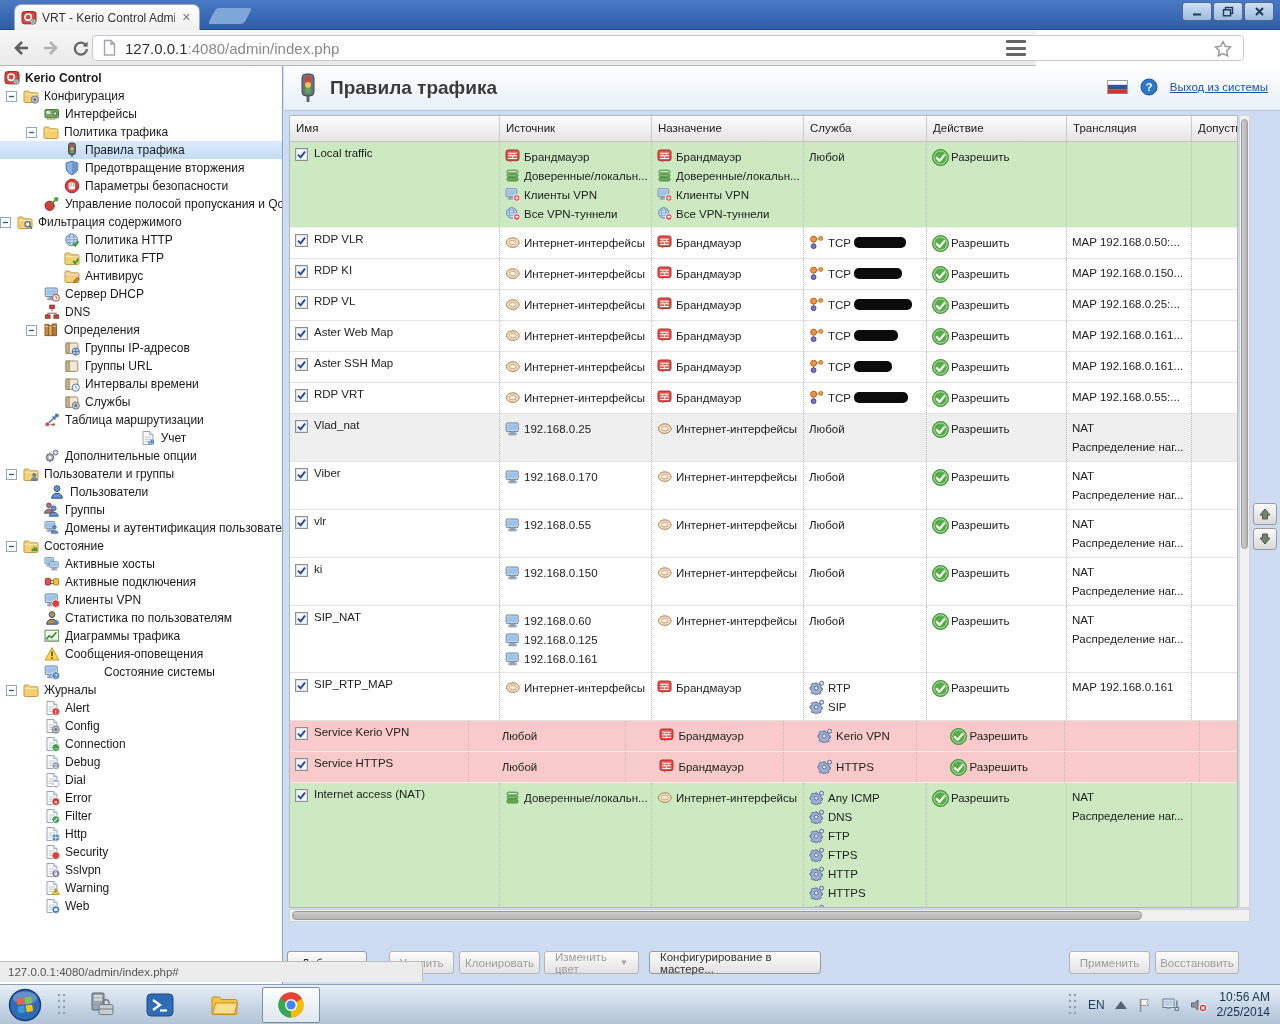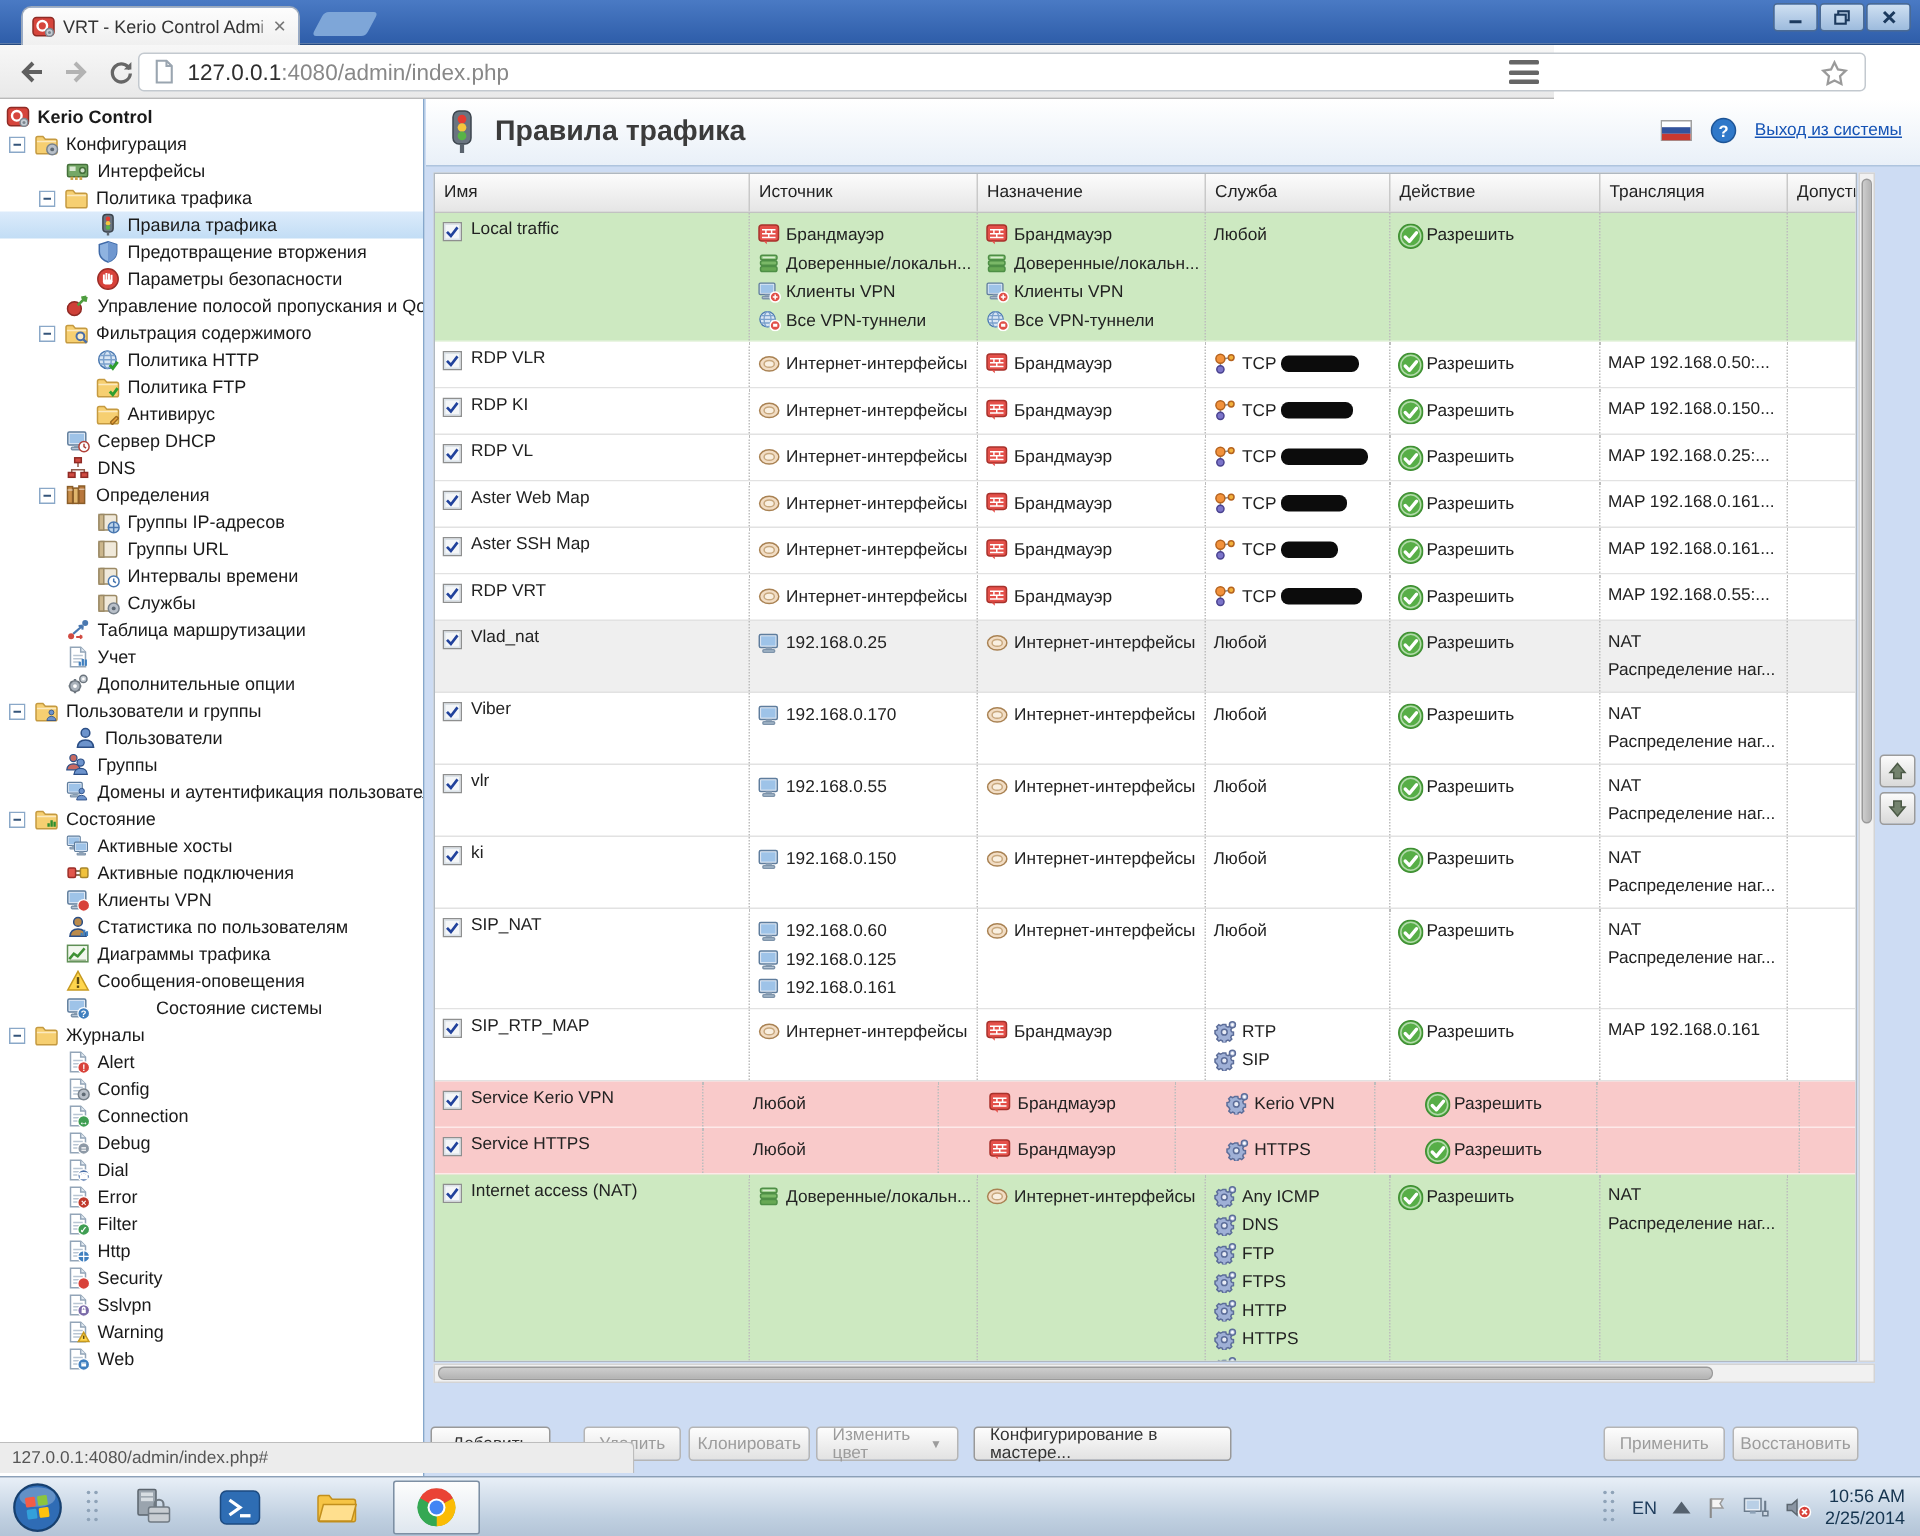--- a/index.html
+++ b/index.html
@@ -260,21 +260,21 @@
           </svg></span>
         <span class="tree-label">Параметры безопасности</span>
       </div>
       <div class="tree-row" style="padding-left: 44px;">
         <span class="tree-icon"><svg width="16" height="16" viewBox="0 0 16 16">
             <circle cx="5.6" cy="9.8" r="4.6" fill="#cf4038" stroke="#8f2a24"></circle>
             <path d="M7.8 7.6L13.6 1.8M13.6 1.8l-3.4.7M13.6 1.8l-.7 3.4" stroke="#4f9d3f" stroke-width="1.8" fill="none"></path>
           </svg></span>
         <span class="tree-label">Управление полосой пропускания и QoS</span>
       </div>
-      <div class="tree-row" style="padding-left: 26px;">
+      <div class="tree-row" style="">
         <span class="expand-box"><svg width="11" height="11" viewBox="0 0 11 11">
             <rect x="0.5" y="0.5" width="10" height="10" fill="#fff" stroke="#8aa8c8"></rect>
             <path d="M3 5.5h5" stroke="#35557a" stroke-width="1.3"></path>
           </svg></span>
         <span class="tree-icon"><svg width="16" height="16" viewBox="0 0 16 16">
             <path d="M1 4.2C1 3.5 1.5 3 2.2 3h3.4l1.6 1.8h6.6c.7 0 1.2.5 1.2 1.2v7.3c0 .7-.5 1.2-1.2 1.2H2.2c-.7 0-1.2-.5-1.2-1.2z" fill="#f6cf71" stroke="#c59a40"></path>
             <path d="M1.6 6.4h12.8" stroke="#fff" stroke-opacity=".55"></path>
             <circle cx="10.6" cy="10.2" r="2.6" fill="#fff" fill-opacity=".6" stroke="#4a6fa8" stroke-width="1.3"></circle>
             <path d="M12.6 12.2l2.2 2.2" stroke="#4a6fa8" stroke-width="1.6"></path>
           </svg></span>
@@ -374,21 +374,21 @@
       </div>
       <div class="tree-row" style="padding-left: 44px;">
         <span class="tree-icon"><svg width="16" height="16" viewBox="0 0 16 16">
             <path d="M4.8 10.6L11.2 5M11.2 5l-2.8.3M11.2 5l-.3 2.8" stroke="#4a78b0" stroke-width="1.4" fill="none"></path>
             <path d="M6.8 12.6h4M10.8 12.6l-1.5-1.1M10.8 12.6l-1.5 1.1" stroke="#d14b42" stroke-width="1.3" fill="none"></path>
             <circle cx="3.4" cy="12.2" r="2" fill="#d14b42"></circle>
             <circle cx="12.8" cy="3.4" r="2" fill="#4a78b0"></circle>
           </svg></span>
         <span class="tree-label">Таблица маршрутизации</span>
       </div>
-      <div class="tree-row" style="padding-left: 44px;">
+      <div class="tree-row" style="padding-left: 44px; justify-content: center;">
         <span class="tree-icon"><svg width="16" height="16" viewBox="0 0 16 16">
             <path d="M3 1.5h6.8L13 4.7V14.5H3z" fill="#fff" stroke="#93a5b8"></path>
             <path d="M9.8 1.5v3.2H13" fill="#e3ebf3" stroke="#93a5b8"></path>
             <path d="M4.8 7h6.4M4.8 9.2h6.4M4.8 11.4h4.5" stroke="#b9c6d4"></path>
             <path d="M9.2 13.8v-2.6M11.2 13.8V9.4M13.2 13.8v-4.2" stroke="#3f7fbf" stroke-width="1.5"></path>
           </svg></span>
         <span class="tree-label">Учет</span>
       </div>
       <div class="tree-row" style="padding-left: 44px;">
         <span class="tree-icon"><svg width="16" height="16" viewBox="0 0 16 16">

